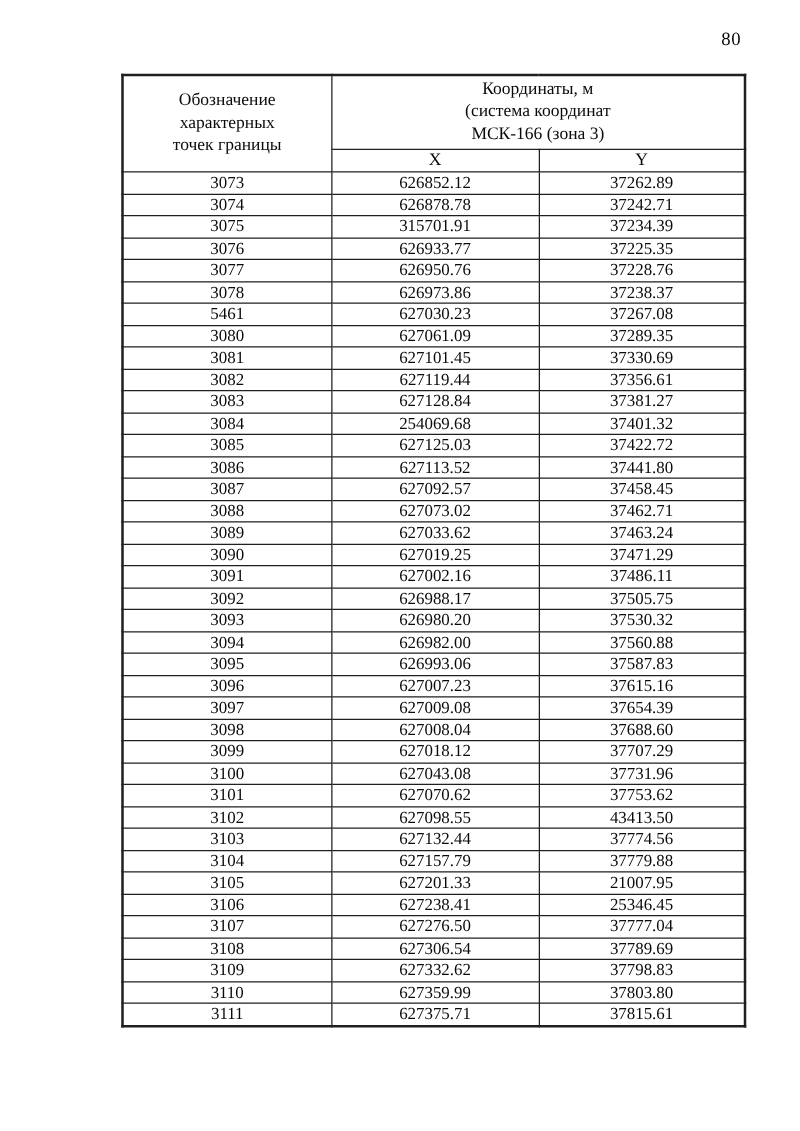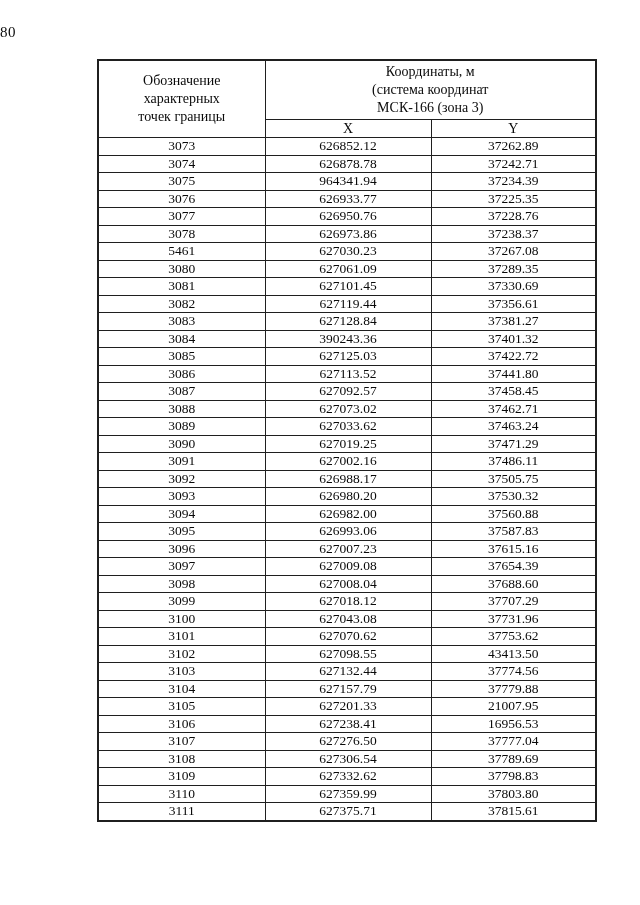--- a/index.html
+++ b/index.html
@@ -9,21 +9,21 @@
     font-family: "Liberation Serif", "DejaVu Serif", serif;
     color: #0a0a0a;
     position: relative;
     overflow: hidden;
   }
   .page-number {
     position: absolute;
     top: 24px;
     left: 0;
     width: 593px;
-    text-align: left;
+    text-align: right;
     font-size: 15px;
     letter-spacing: 0.5px;
   }
   table.coords {
     position: absolute;
     left: 97px;
     top: 59px;
     width: 498px;
     border-collapse: collapse;
     table-layout: fixed;
@@ -90,21 +90,21 @@
         <td>626852.12</td>
         <td>37262.89</td>
       </tr>
       <tr>
         <td>3074</td>
         <td>626878.78</td>
         <td>37242.71</td>
       </tr>
       <tr>
         <td>3075</td>
-        <td>964341.94</td>
+        <td>315701.91</td>
         <td>37234.39</td>
       </tr>
       <tr>
         <td>3076</td>
         <td>626933.77</td>
         <td>37225.35</td>
       </tr>
       <tr>
         <td>3077</td>
         <td>626950.76</td>
@@ -135,21 +135,21 @@
         <td>627119.44</td>
         <td>37356.61</td>
       </tr>
       <tr>
         <td>3083</td>
         <td>627128.84</td>
         <td>37381.27</td>
       </tr>
       <tr>
         <td>3084</td>
-        <td>390243.36</td>
+        <td>254069.68</td>
         <td>37401.32</td>
       </tr>
       <tr>
         <td>3085</td>
         <td>627125.03</td>
         <td>37422.72</td>
       </tr>
       <tr>
         <td>3086</td>
         <td>627113.52</td>
@@ -246,21 +246,21 @@
         <td>37779.88</td>
       </tr>
       <tr>
         <td>3105</td>
         <td>627201.33</td>
         <td>21007.95</td>
       </tr>
       <tr>
         <td>3106</td>
         <td>627238.41</td>
-        <td>16956.53</td>
+        <td>25346.45</td>
       </tr>
       <tr>
         <td>3107</td>
         <td>627276.50</td>
         <td>37777.04</td>
       </tr>
       <tr>
         <td>3108</td>
         <td>627306.54</td>
         <td>37789.69</td>

